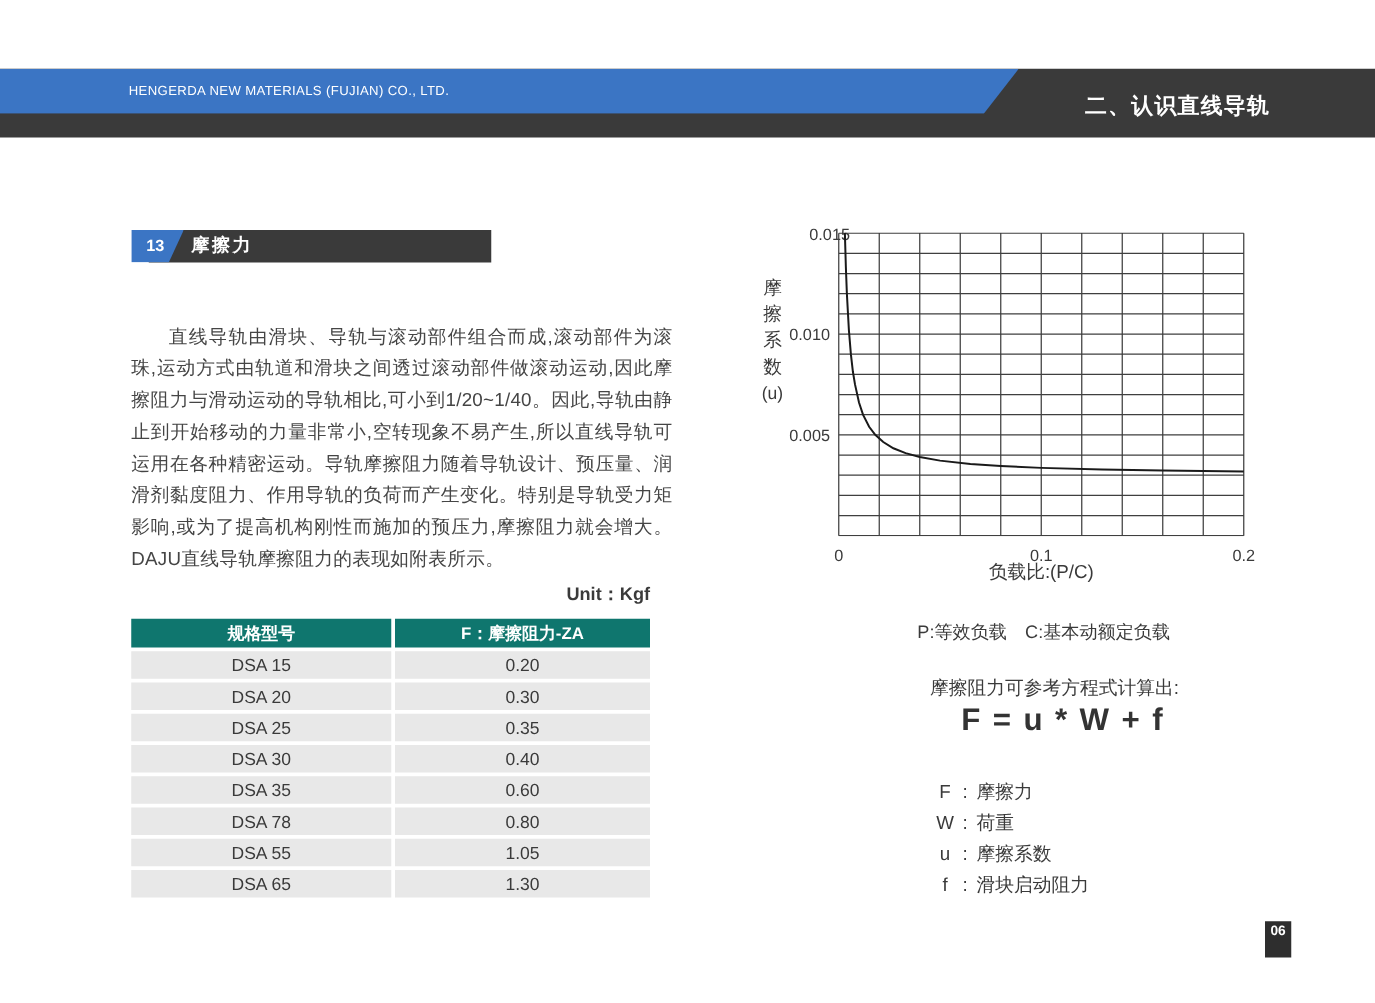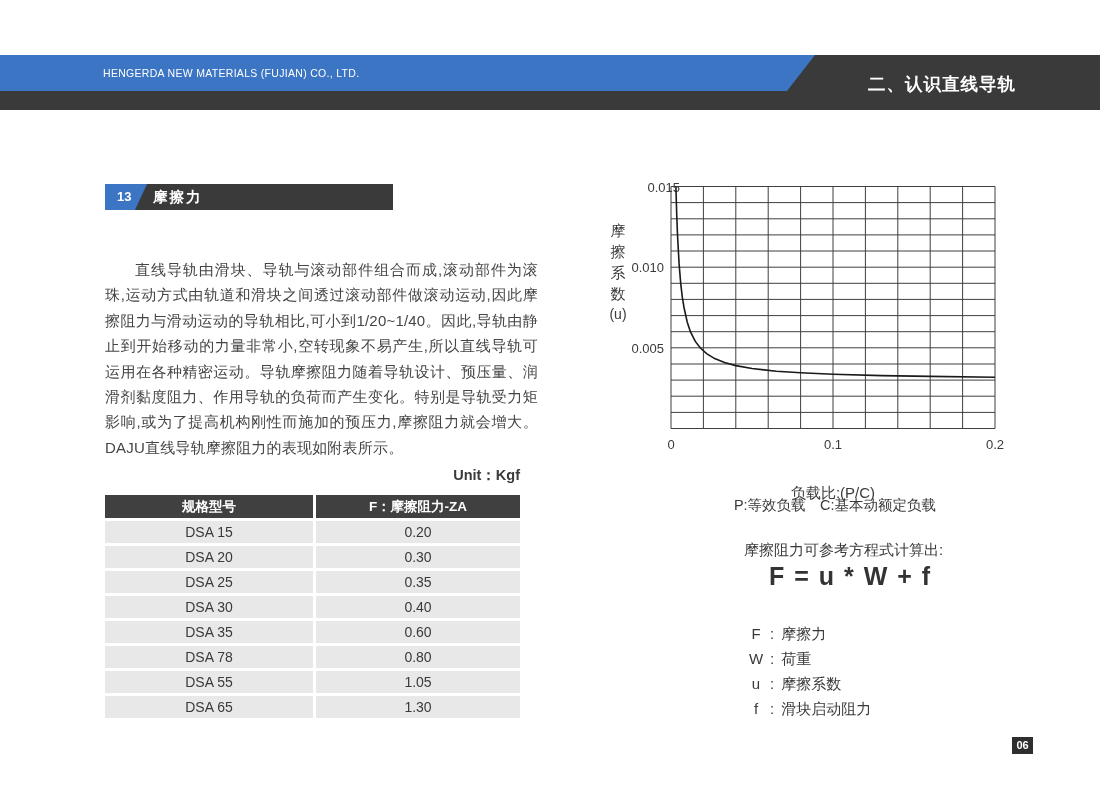--- a/index.html
+++ b/index.html
@@ -26,45 +26,45 @@
   
   .para{position:absolute;left:105px;top:257px;width:433px;font-size:15px;
     line-height:25.4px;text-align:justify;text-indent:2em;color:#454545;letter-spacing:.2px;}
   
   .unit{position:absolute;left:105px;top:466px;width:415px;text-align:right;
     font-size:14.5px;font-weight:700;color:#3a3a3a;}
   .tbl{position:absolute;left:105px;top:495px;width:415px;}
   .trow{display:flex;gap:3px;margin-bottom:3px;}
   .trow .c1{width:208px;}
   .trow .c2{flex:1;}
-  .thead .cell{background:#404040;color:#fff;font-weight:bold;font-size:13.5px;
+  .thead .cell{background:#0f766e;color:#fff;font-weight:bold;font-size:13.5px;
     height:23px;line-height:23px;text-align:center;}
   .tdata .cell{background:#e8e8e8;color:#3a3a3a;font-size:14px;height:22px;
     line-height:22px;text-align:center;}
   
   .plot{position:absolute;left:670px;top:186px;width:326px;height:243px;}
   .ylab{position:absolute;left:603px;top:220px;width:30px;text-align:center;
     font-size:15px;color:#3a3a3a;line-height:21px;}
   .ylab .u{font-size:14px;}
   .ytick{position:absolute;width:52px;text-align:right;font-size:13px;color:#3a3a3a;}
   .xtick{position:absolute;top:437px;font-size:13px;color:#3a3a3a;text-align:center;}
-  .xlabel{position:absolute;left:670px;top:484px;width:326px;text-align:center;
+  .xlabel{position:absolute;left:670px;top:448px;width:326px;text-align:center;
     font-size:15px;color:#3a3a3a;}
   .xcaption{position:absolute;left:640px;top:496px;width:390px;text-align:center;
     font-size:14.5px;color:#3a3a3a;}
   
   .f-intro{position:absolute;left:744px;top:541px;font-size:15px;color:#3a3a3a;}
   .f-eq{position:absolute;left:769px;top:562px;font-size:25px;font-weight:bold;
     color:#333;letter-spacing:1.5px;}
   .f-legend{position:absolute;left:746px;top:621px;}
   .f-row{display:flex;height:25px;line-height:25px;font-size:15px;color:#3a3a3a;}
   .f-row .sym{width:20px;text-align:center;}
   .f-row .sep{margin:0 7px 0 4px;}
   
-  .pagenum{position:absolute;left:1012px;top:737px;width:21px;height:17px;background:#2e2e2e;
+  .pagenum{position:absolute;left:1012px;top:737px;width:21px;height:29px;background:#2e2e2e;
     color:#fff;font-size:11px;font-weight:bold;text-align:center;line-height:17px;}
 </style>
 </head>
 <body>
 
 <div class="band-dark"></div>
 <div class="band-blue"></div>
 <div class="company">HENGERDA NEW MATERIALS (FUJIAN) CO., LTD.</div>
 <div class="page-title">二、认识直线导轨</div>
 

